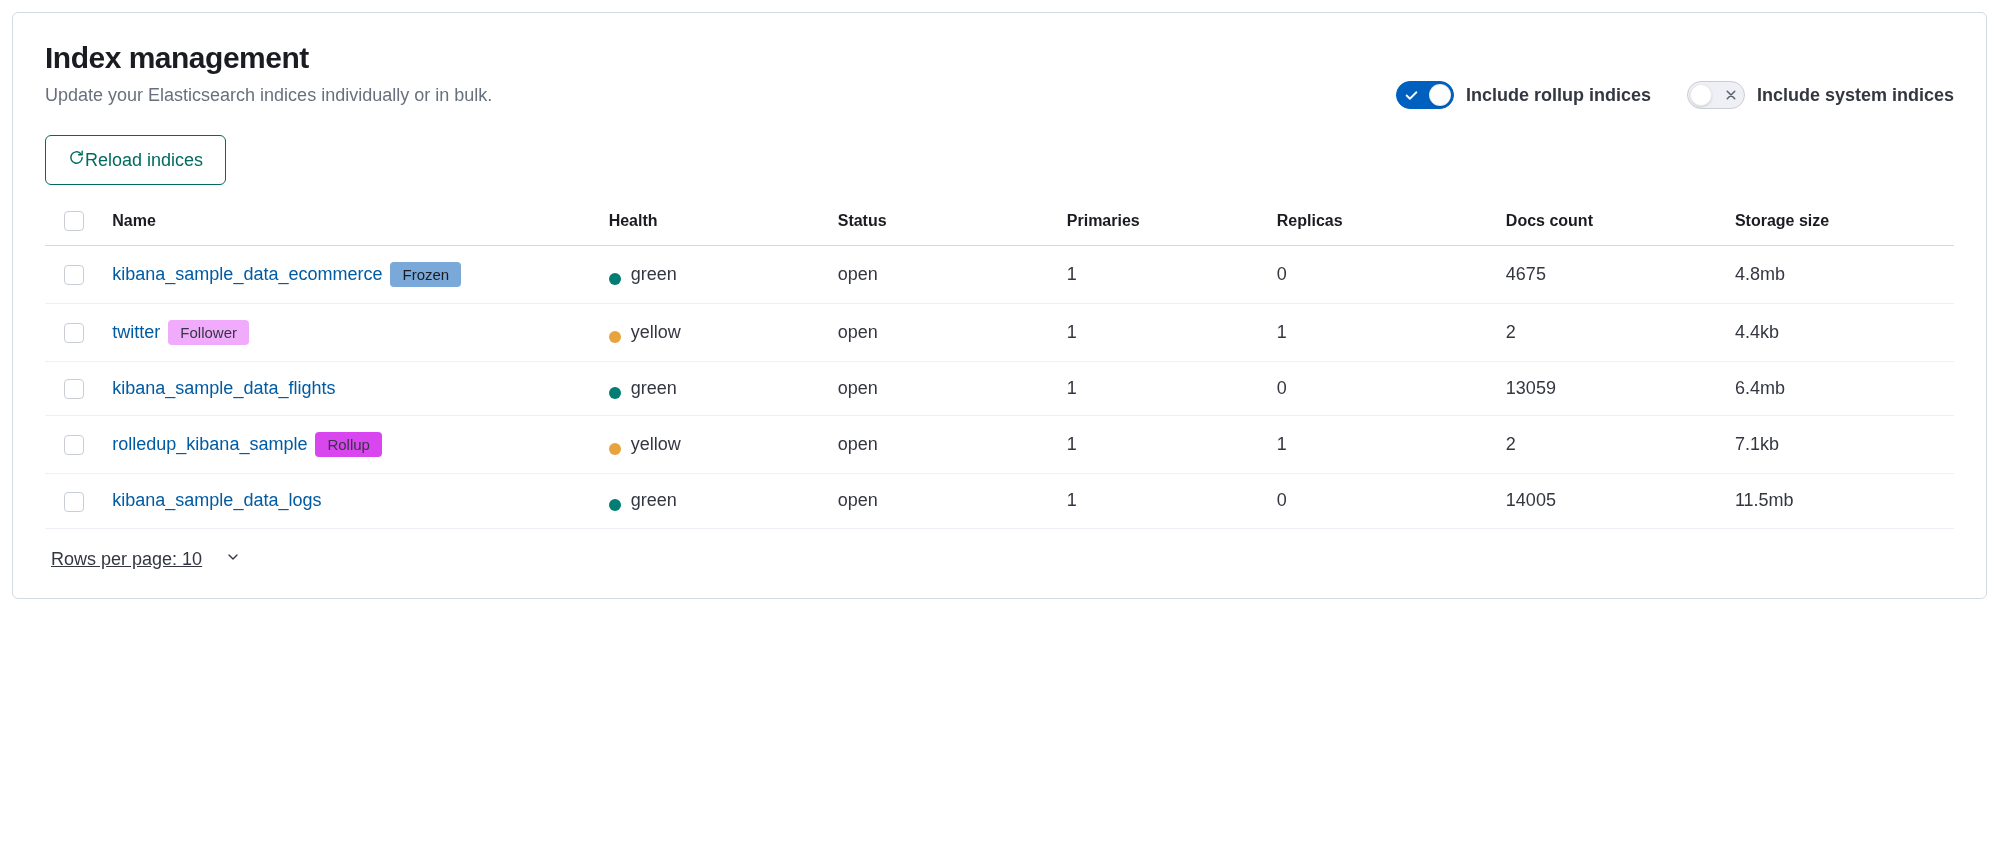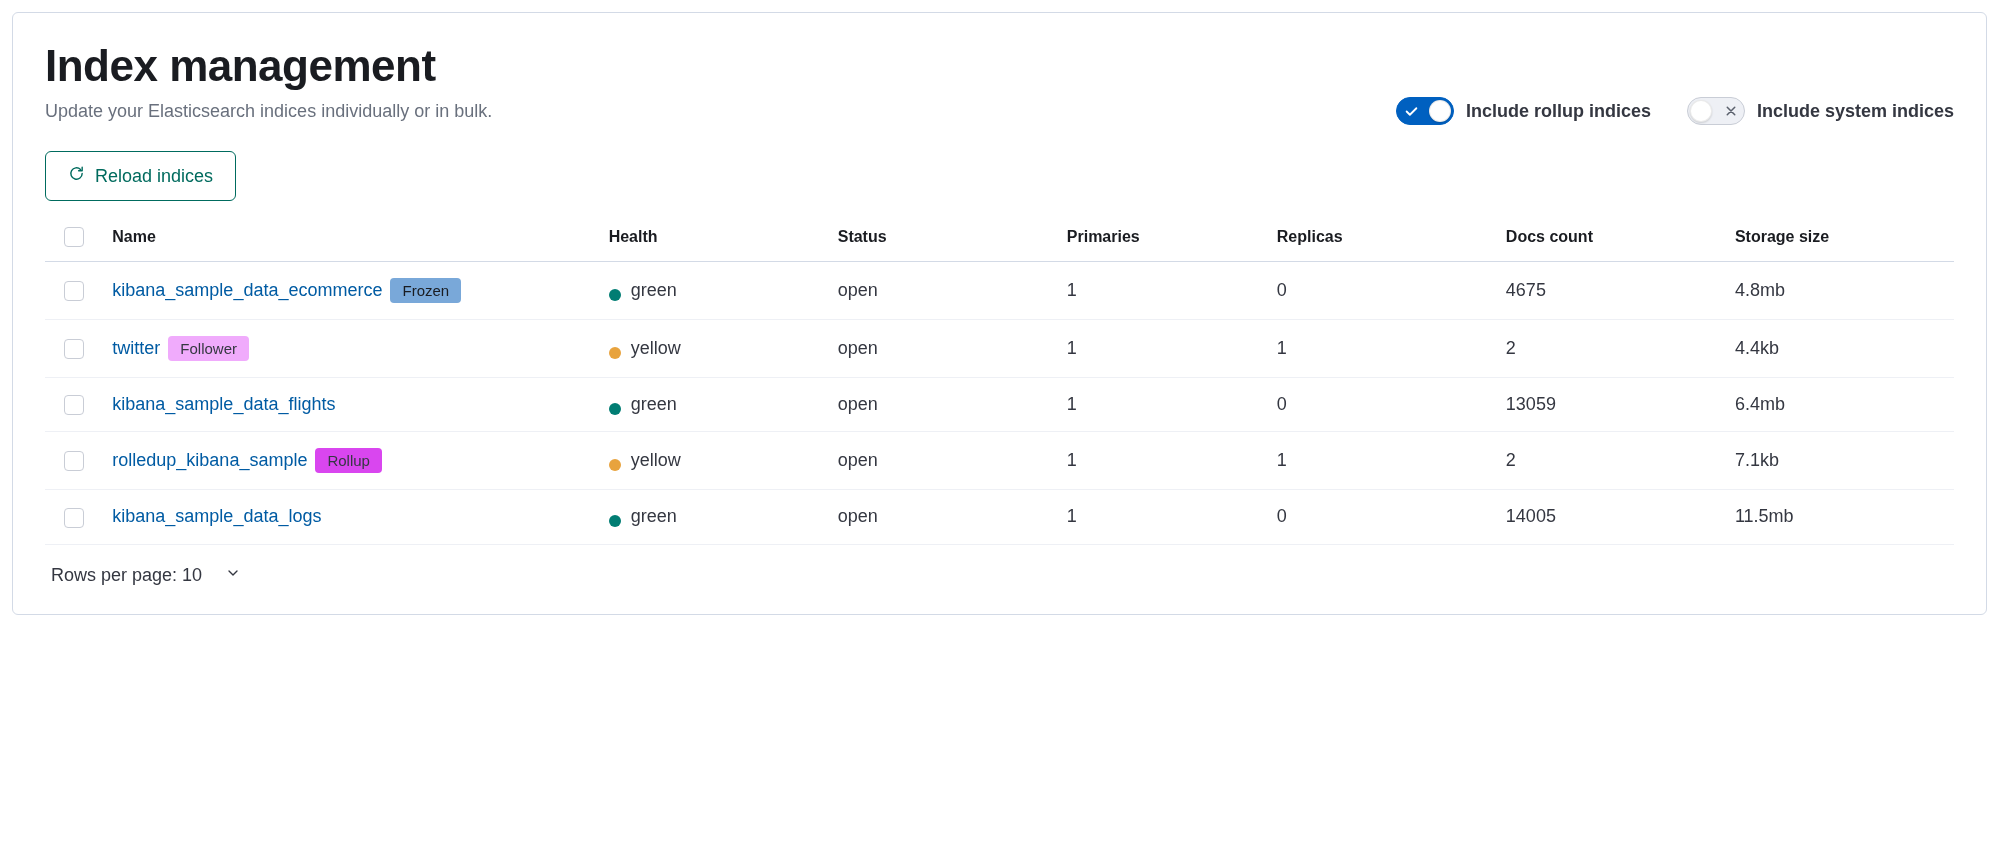--- a/index.html
+++ b/index.html
@@ -9,21 +9,21 @@
       padding: 12px;
       color: #343741;
     }
     .panel {
       border: 1px solid #d3dae6;
       border-radius: 6px;
       padding: 28px 32px 24px 32px;
     }
     .header-row { margin-bottom: 6px; }
     .page-title {
-      font-size: 44px;
+      font-size: 30px;
       font-weight: 600;
       color: #1a1c21;
       letter-spacing: -0.5px;
     }
     .subheader-row {
       display: flex;
       align-items: center;
       justify-content: space-between;
       margin-bottom: 26px;
     }
@@ -114,21 +114,21 @@
       outline: none;
       background: transparent;
       font-size: 18px;
       color: #343741;
       padding-left: 10px;
     }
     .search-input::placeholder { color: #8a919f; }
     .reload-btn {
       display: flex;
       align-items: center;
-      gap: 10px;
+      gap: 0;
       border: 1px solid #006b5e;
       background: #fff;
       color: #006b5e;
       border-radius: 6px;
       padding: 0 22px;
       height: 50px;
       font-size: 18px;
       font-weight: 500;
       cursor: pointer;
     }
@@ -189,20 +189,21 @@
       display:flex;
       align-items:center;
     }
     .rpp {
       display:flex;
       align-items:center;
       gap:23px;
       font-size:18px;
       color:#343741;
       cursor:pointer;
+      text-decoration:underline;
     }
     th.col-name { width: 26%; }
     th.col-health { width: 12%; }
     th.col-status { width: 12%; }
     th.col-prim { width: 11%; }
     th.col-repl { width: 12%; }
     th.col-docs { width: 12%; }
     th.col-size { width: 12%; }
   </style>
 </head>

